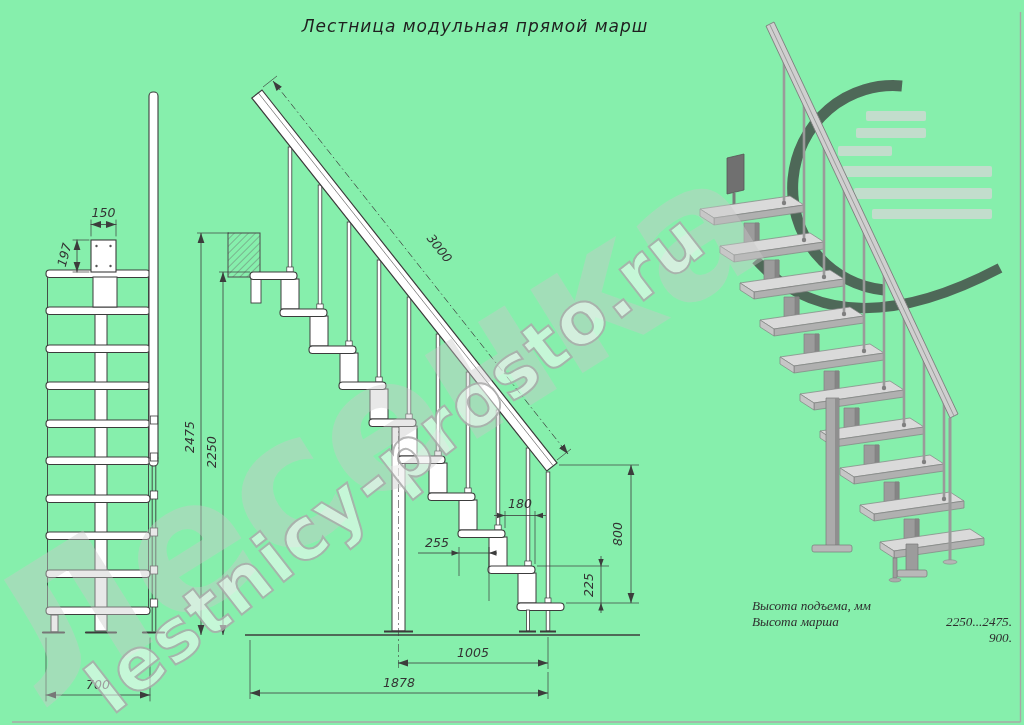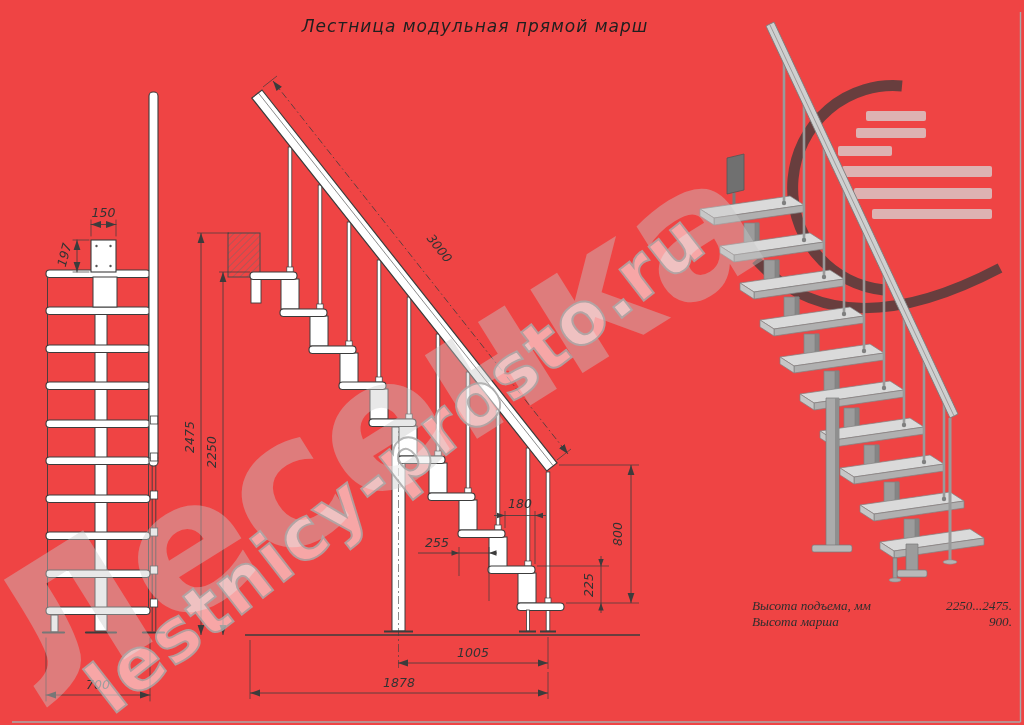--- a/index.html
+++ b/index.html
@@ -1,30 +1,30 @@
 <!DOCTYPE html>
 <html><head>
 <meta charset="utf-8">
 <style>
   html,body{margin:0;padding:0;background:#fff;}
-  .page{position:relative;width:1024px;height:725px;background:#ef4444;overflow:hidden;
+  .page{position:relative;width:1024px;height:725px;background:#86efac;overflow:hidden;
         font-family:"DejaVu Sans",sans-serif;}
   .title{position:absolute;left:250px;top:16px;width:450px;text-align:center;
          font-style:italic;font-size:17px;letter-spacing:1px;color:#1f1f1f;}
   svg{position:absolute;left:0;top:0;}
   .ln{stroke:#3c3c3c;fill:none;}
   .wh{fill:#ffffff;stroke:#3c3c3c;}
   .dim{font:italic 12.5px "DejaVu Sans",sans-serif;fill:#333;}
   .wm-big{font:700 180px "DejaVu Sans",sans-serif;fill:#c9c9c9;opacity:.42;}
   .wm-site{font:700 72px "DejaVu Sans",sans-serif;fill:rgba(255,255,255,.62);
            stroke:#ababab;stroke-width:2px;opacity:.85;letter-spacing:2px;}
   .specs{position:absolute;left:752px;top:598px;width:260px;font-family:Liberation Serif, serif;}
   .specs .row{display:flex;justify-content:space-between;height:16.4px;
               font-style:italic;font-size:13.2px;color:#2e2e2e;}
-  .specs .val{text-align:center;}
+  .specs .val{text-align:center;margin-top:16px;}
 </style>
 </head>
 <body>
 
 <div class="page">
   <div class="title">Лестница модульная прямой марш</div>
 
   <svg width="1024" height="725" viewBox="0 0 1024 725">
     <defs>
       <pattern id="hatch" width="5" height="5" patternTransform="rotate(45)" patternUnits="userSpaceOnUse">

